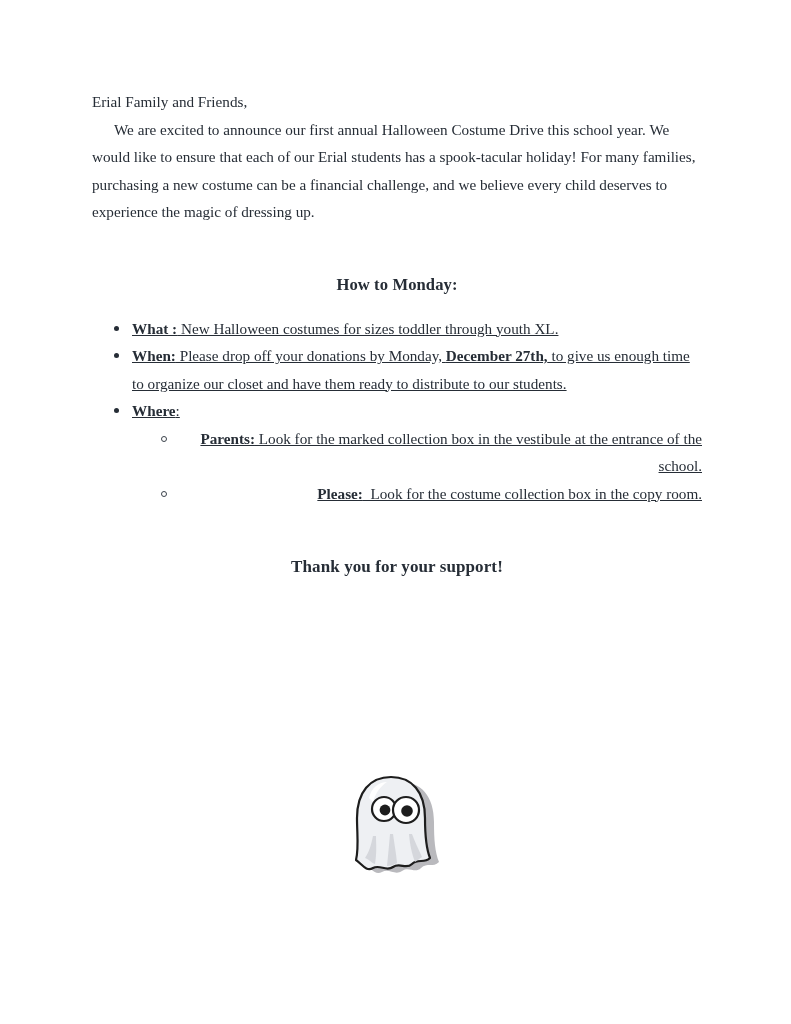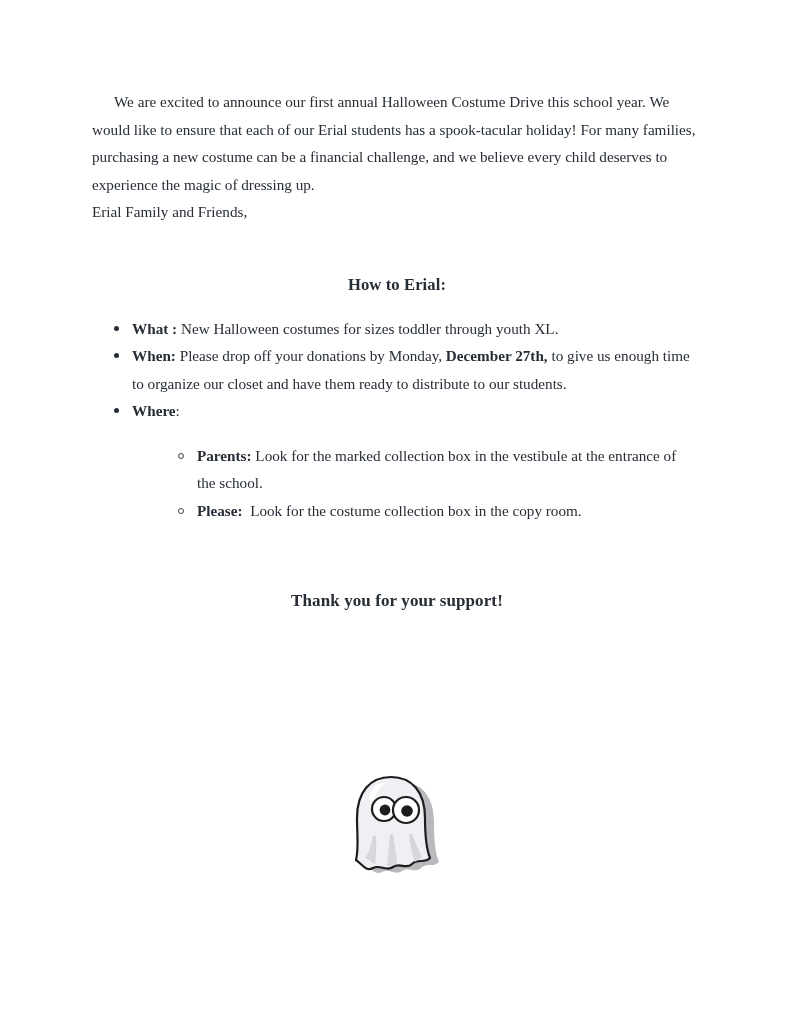--- a/index.html
+++ b/index.html
@@ -65,35 +65,37 @@
     margin: 0;
     padding: 0 0 0 40px;
     list-style: none;
   }
   ul.level1 > li {
     position: relative;
     font-size: 15.2px;
     line-height: 27.5px;
     padding-left: 0;
     margin: 0;
+    text-decoration: underline;
   }
   ul.level1 > li > .bullet-disc {
     position: absolute;
     left: -18px;
     top: 11px;
     width: 5px;
     height: 5px;
     border-radius: 50%;
     background: #262d36;
   }
 
   ul.level2 {
-    margin: 17px;
+    margin: 0;
     padding: 0 0 0 48px;
     list-style: none;
+    text-align: right;
   }
   ul.level2 > li {
     position: relative;
     font-size: 15.2px;
     line-height: 27.5px;
     margin: 0;
   }
   ul.level2 > li > .bullet-circle {
     position: absolute;
     left: -19px;
@@ -117,30 +119,30 @@
   }
   .ghost-svg { display: inline-block; }
 </style>
 </head>
 <body>
 
 <div class="page">
 
   <div class="doc-body">
 
+    <p class="para salutation">Erial Family and Friends,</p>
+
     <p class="para para-indent">We are excited to announce our first annual Halloween Costume Drive this school year. We would like to ensure that each of our Erial students has a spook-tacular holiday! For many families, purchasing a new costume can be a financial challenge, and we believe every child deserves to experience the magic of dressing up.</p>
 
-    <p class="para salutation">Erial Family and Friends,</p>
-
     <div class="gap-md"></div>
 
 
     <div class="gap-lg"></div>
 
-    <h2 class="heading">How to Erial:</h2>
+    <h2 class="heading">How to Monday:</h2>
 
     <div class="gap-md"></div>
 
     <ul class="level1">
 
       <li>
         <span class="bullet-disc"></span>
         <b>What :</b><span> New Halloween costumes for sizes toddler through youth XL.</span>
       </li>
 

